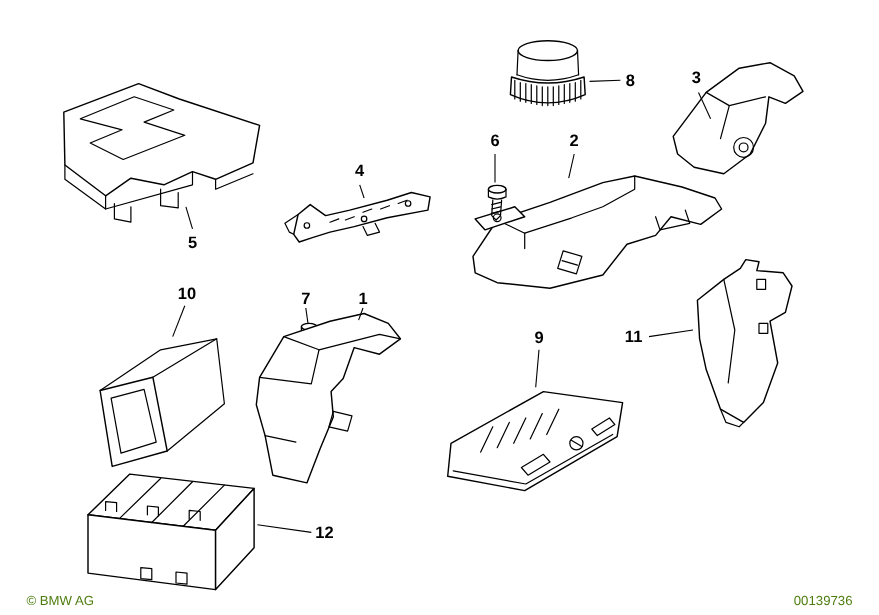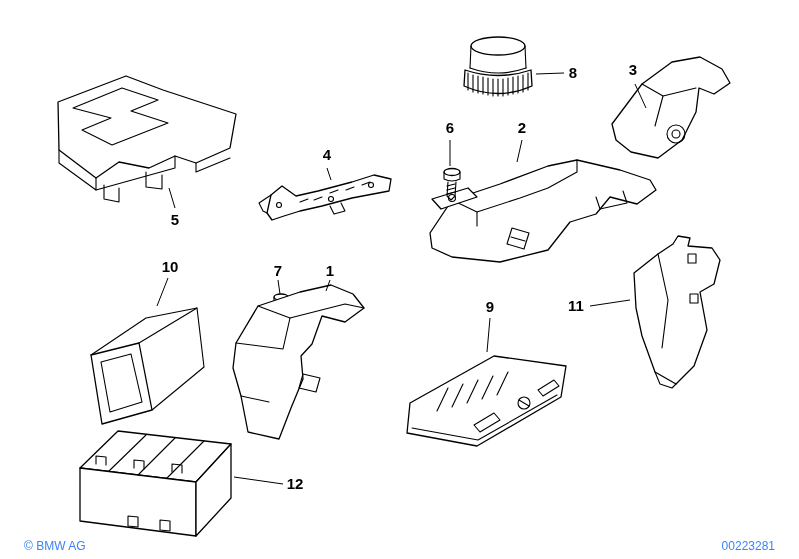--- a/index.html
+++ b/index.html
@@ -15,21 +15,21 @@
   .o{fill:#ffffff;stroke:#000000;stroke-width:1.3;stroke-linejoin:round;}
   
   .d{fill:none;stroke:#000000;stroke-width:1.1;stroke-linejoin:round;stroke-linecap:round;}
   .leader{stroke:#000000;stroke-width:1;}
   .callout-text{
     font-family:"Liberation Sans",sans-serif;
     font-weight:bold;font-size:15px;fill:#000000;
   }
   .footer{
     position:absolute;bottom:6px;
-    font-size:12px;color:#3b82f6;
+    font-size:12px;color:#4d7c0f;
     font-family:"Liberation Sans",sans-serif;
   }
   .footer-left{left:24px;}
   .footer-right{right:24px;text-align:right;}
 </style>
 </head>
 <body>
 
 <div class="stage">
 
@@ -162,14 +162,14 @@
       <text class="callout-text" text-anchor="middle" x="278" y="276">7</text>
       <text class="callout-text" text-anchor="middle" x="573" y="78">8</text>
       <text class="callout-text" text-anchor="middle" x="490" y="312">9</text>
       <text class="callout-text" text-anchor="middle" x="170" y="272">10</text>
       <text class="callout-text" text-anchor="middle" x="576" y="311">11</text>
       <text class="callout-text" text-anchor="middle" x="295" y="489">12</text>
     </g>
   </svg>
 
   <div class="footer footer-left">© BMW AG</div>
-  <div class="footer footer-right">00223281</div>
+  <div class="footer footer-right">00139736</div>
 </div>
 
 </body></html>

